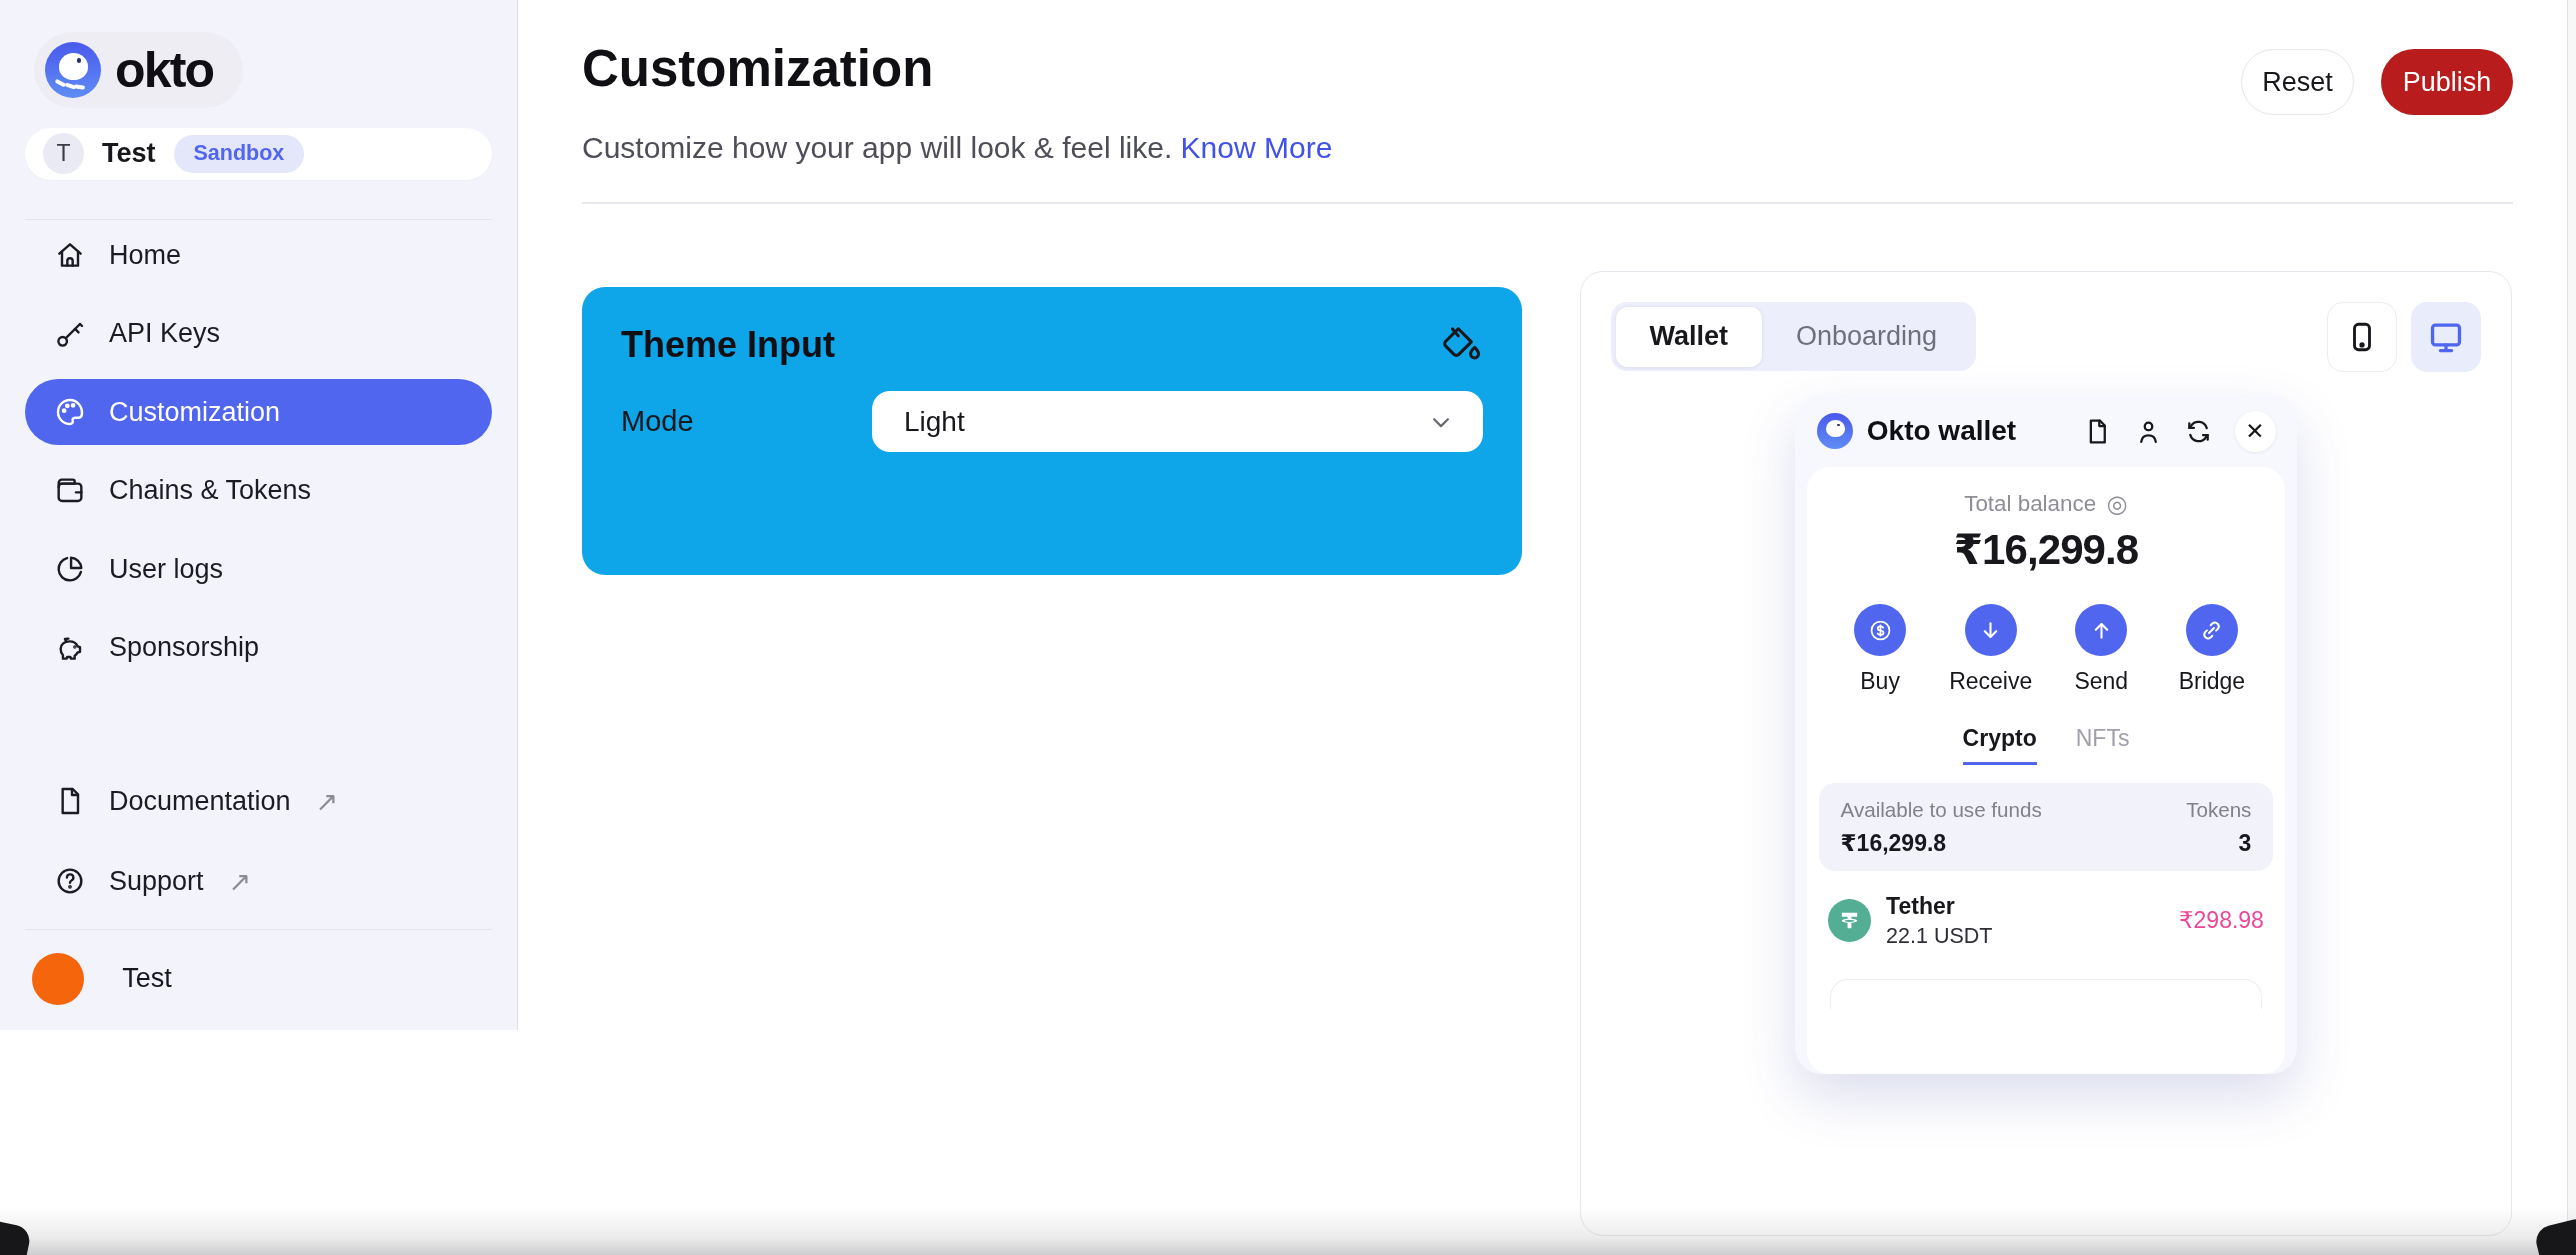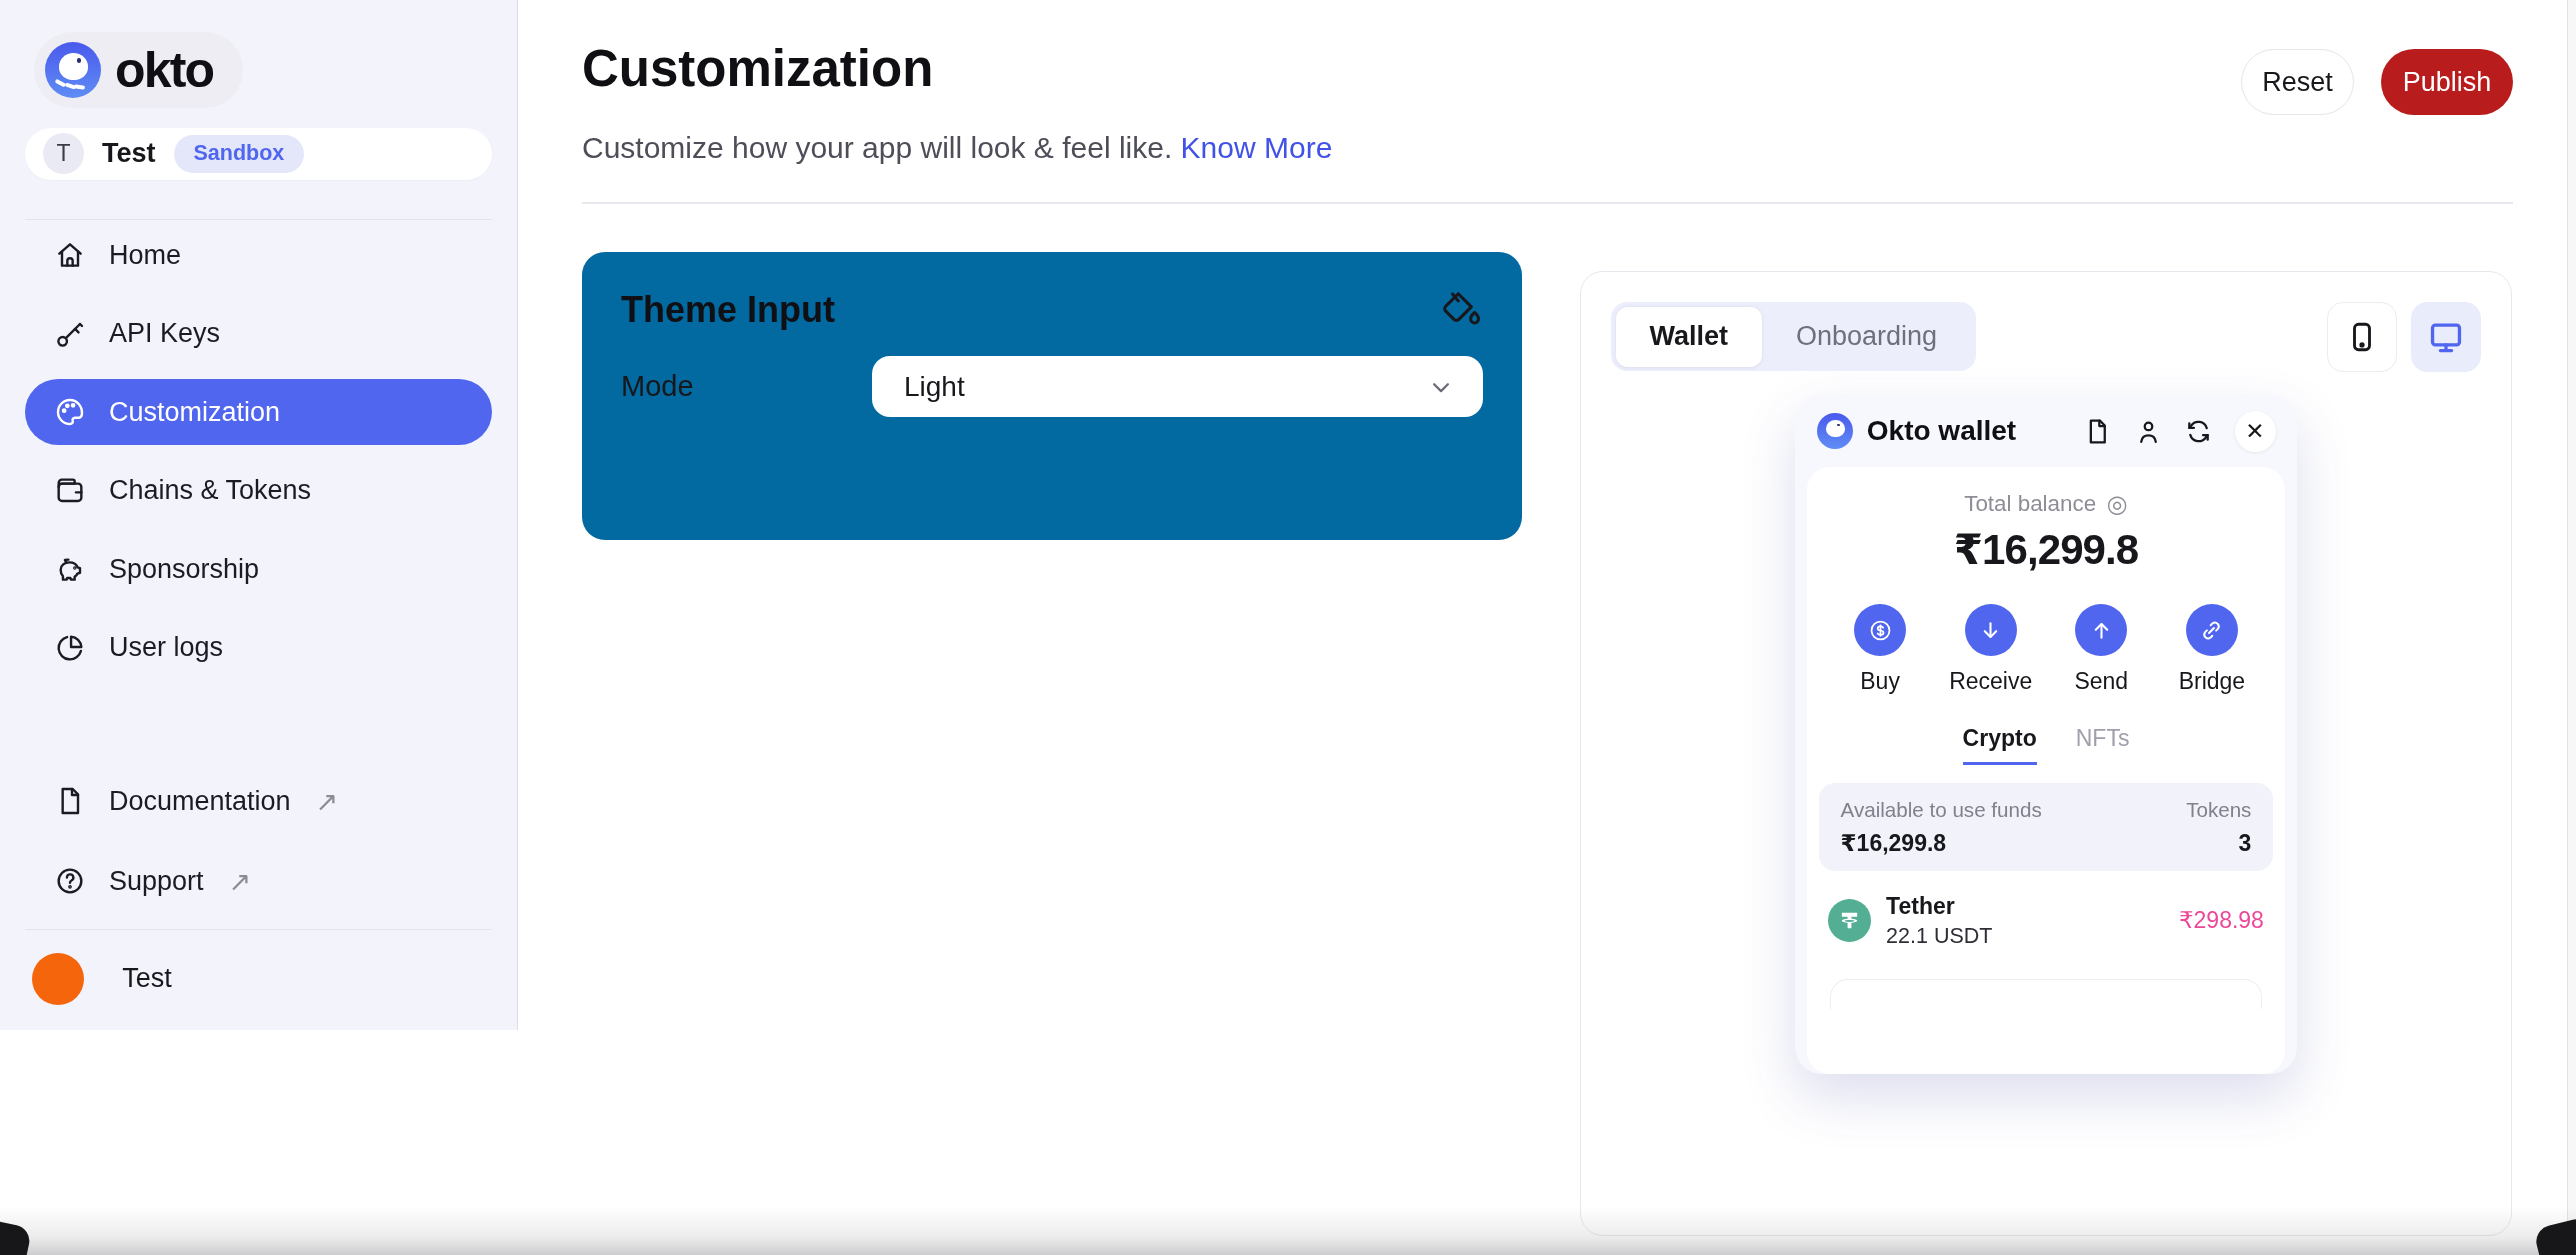--- a/index.html
+++ b/index.html
@@ -63,22 +63,22 @@
   .know-more { color:#4052e8; font-weight:500; cursor:pointer; }
   .header-divider { position:absolute; left:64px; right:63px; top:202px; height:1.8px; background:#e8e8ee; }
 
   .header-actions { position:absolute; top:49px; right:63px; display:flex; gap:27px; }
   .btn { height:66px; border-radius:34px; font-size:27px; display:flex; align-items:center;
     justify-content:center; cursor:pointer; font-family:inherit; }
   .btn-reset { width:113px; background:#ffffff; border:1.8px solid #e6e6ea; color:#17171c; font-weight:500; }
   .btn-publish { width:132px; background:#b91c1c; border:none; color:#ffffff; font-weight:500; }
 
   
-  .theme-card { position:absolute; left:64px; top:252px; width:940px; height:288px;
-    background:#0369a1; border-radius:23px; padding:36px 39px; }
+  .theme-card { position:absolute; left:64px; top:287px; width:940px; height:288px;
+    background:#0ea5e9; border-radius:23px; padding:36px 39px; }
   .theme-head { display:flex; align-items:center; justify-content:space-between; }
   .theme-title { font-size:36px; font-weight:700; color:#101014; }
   .bucket-icon { width:43px; height:43px; color:#17171c; cursor:pointer; }
   .form-row { display:flex; align-items:center; margin-top:25px; }
   .form-label { width:251px; font-size:29px; color:#17171c; }
   .control { flex:1; height:61px; background:#ffffff; border-radius:18px; display:flex;
     align-items:center; padding:0 14.3px 0 32px; cursor:pointer; }
   .control-text { font-size:28px; color:#17171c; flex:1; }
   .chev { width:30px; height:30px; color:#6b6b75; margin-right:12.5px; }
   .swatch { width:38px; height:38px; border-radius:10.7px; background:#5166EE; }
@@ -215,35 +215,35 @@
             <rect x="3.5" y="6.5" width="17" height="13" rx="2.5"></rect>
             <path d="M3.5 9A2.5 2.5 0 0 1 6 6.5h9.5V4.8A1.3 1.3 0 0 0 14.2 3.5H6A2.5 2.5 0 0 0 3.5 6v3z"></path>
             <path d="M16.5 13h4"></path>
           </svg>
       </span>
       <span>Chains &amp; Tokens</span>
     </div>
     <div class="menu-item">
       <span class="mi-icon">
         <svg viewBox="0 0 24 24" fill="none" stroke="currentColor" stroke-width="1.8" stroke-linecap="round" stroke-linejoin="round">
+            <path d="M20.2 14.2A8.5 8.5 0 1 1 9.8 3.8"></path>
+            <path d="M12.8 3.5a8.5 8.5 0 0 1 7.7 7.7h-7.7V3.5z"></path>
+          </svg>
+      </span>
+      <span>User logs</span>
+    </div>
+    <div class="menu-item">
+      <span class="mi-icon">
+        <svg viewBox="0 0 24 24" fill="none" stroke="currentColor" stroke-width="1.8" stroke-linecap="round" stroke-linejoin="round">
             <path d="M5 12.5C5 9.2 7.9 7 11.5 7c3 0 5.4 1.5 6.2 3.8l1.8.6v3.4l-1.9.6c-.4 1-1.2 1.9-2.1 2.5V20h-2.7l-.5-1.2H9.9L9.4 20H6.7v-2.7C5.6 16.2 5 14.5 5 12.5z"></path>
             <path d="M9.3 7.2 8.2 5.3l2.6-.3"></path>
             <circle cx="15.6" cy="11.3" r="0.4" fill="currentColor"></circle>
           </svg>
       </span>
       <span>Sponsorship</span>
-    </div>
-    <div class="menu-item">
-      <span class="mi-icon">
-        <svg viewBox="0 0 24 24" fill="none" stroke="currentColor" stroke-width="1.8" stroke-linecap="round" stroke-linejoin="round">
-            <path d="M20.2 14.2A8.5 8.5 0 1 1 9.8 3.8"></path>
-            <path d="M12.8 3.5a8.5 8.5 0 0 1 7.7 7.7h-7.7V3.5z"></path>
-          </svg>
-      </span>
-      <span>User logs</span>
     </div>
   </nav>
 
   <div class="links-block">
     <div class="link-item">
       <span class="mi-icon">
         <svg viewBox="0 0 24 24" fill="none" stroke="currentColor" stroke-width="1.8" stroke-linecap="round" stroke-linejoin="round">
             <path d="M6.5 3h7.5l4 4v14H6.5z"></path>
             <path d="M13.5 3v4.5H18"></path>
           </svg>

